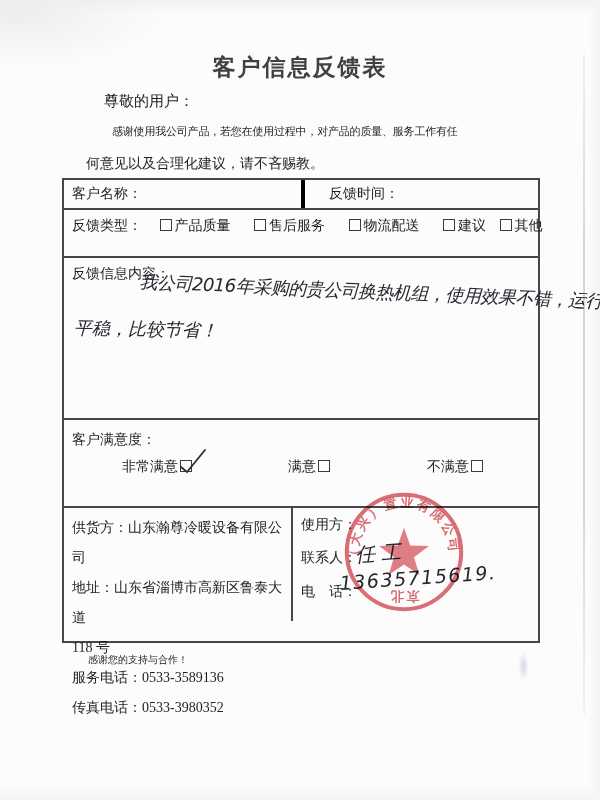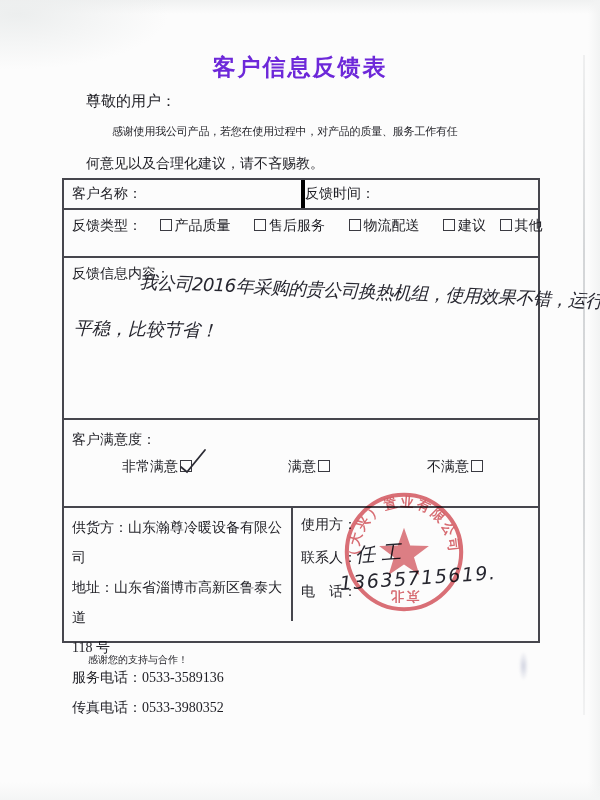--- a/index.html
+++ b/index.html
@@ -19,34 +19,34 @@
   .scan-right-band{position:absolute;right:0;top:0;width:12px;height:800px;
     background:linear-gradient(270deg,#f2f3f3,rgba(255,255,255,0));pointer-events:none;}
   .scan-smudge{position:absolute;left:519px;top:652px;width:9px;height:28px;border-radius:50%;
     background:radial-gradient(ellipse,#9aa0bd 0%,rgba(255,255,255,0) 75%);opacity:.45;filter:blur(1px);pointer-events:none;}
   .scan-bottom{position:absolute;left:0;bottom:0;width:600px;height:18px;
     background:linear-gradient(0deg,#f4f5f5,rgba(255,255,255,0));pointer-events:none;}
 
   
   .doc-title{position:absolute;left:0;top:52px;width:600px;text-align:center;
     font-family:"Liberation Sans","DejaVu Sans",sans-serif;
-    font-size:23px;font-weight:bold;letter-spacing:2px;color:#6d28d9;}
-  .salutation{position:absolute;left:86px;top:92px;font-size:15px;white-space:nowrap;}
+    font-size:23px;font-weight:bold;letter-spacing:2px;color:#404040;}
+  .salutation{position:absolute;left:104px;top:92px;font-size:15px;white-space:nowrap;}
   .intro-line1{position:absolute;left:112px;top:124px;font-size:11px;letter-spacing:-.2px;white-space:nowrap;}
   .intro-line2{position:absolute;left:86px;top:155px;font-size:14px;white-space:nowrap;}
   .closing{position:absolute;left:88px;top:653px;font-size:10px;white-space:nowrap;}
 
   
   .form-table{position:absolute;left:62px;top:178px;width:478px;height:465px;
     border:2px solid #46464d;box-sizing:border-box;background:transparent;}
   .trow{position:relative;box-sizing:border-box;border-bottom:2px solid #46464d;font-size:14px;}
   .trow:last-child{border-bottom:none;}
   .r1{height:30px;display:flex;}
   .r1 .cell-a{width:241px;border-right:4px solid #000000;box-sizing:border-box;padding:5px 0 0 8px;}
-  .r1 .cell-b{flex:1;padding:5px 0 0 0;}
+  .r1 .cell-b{flex:1;padding:5px 0 0 24px;}
   .r2{height:48px;padding:7px 0 0 8px;white-space:nowrap;}
   .r3{height:162px;}
   .r4{height:88px;}
   .r5{height:113px;display:flex;}
   .r5 .cell-a{width:229px;border-right:2px solid #46464d;box-sizing:border-box;padding:5px 0 0 8px;line-height:30px;}
   .r5 .cell-b{flex:1;position:relative;padding:12px;}
 
   .cbx{display:inline-block;width:12px;height:12px;border:1.5px solid #3a3a41;
     box-sizing:border-box;vertical-align:-1px;margin-right:3px;background:rgba(255,255,255,.4);}
   .opt{margin-right:20px;}

